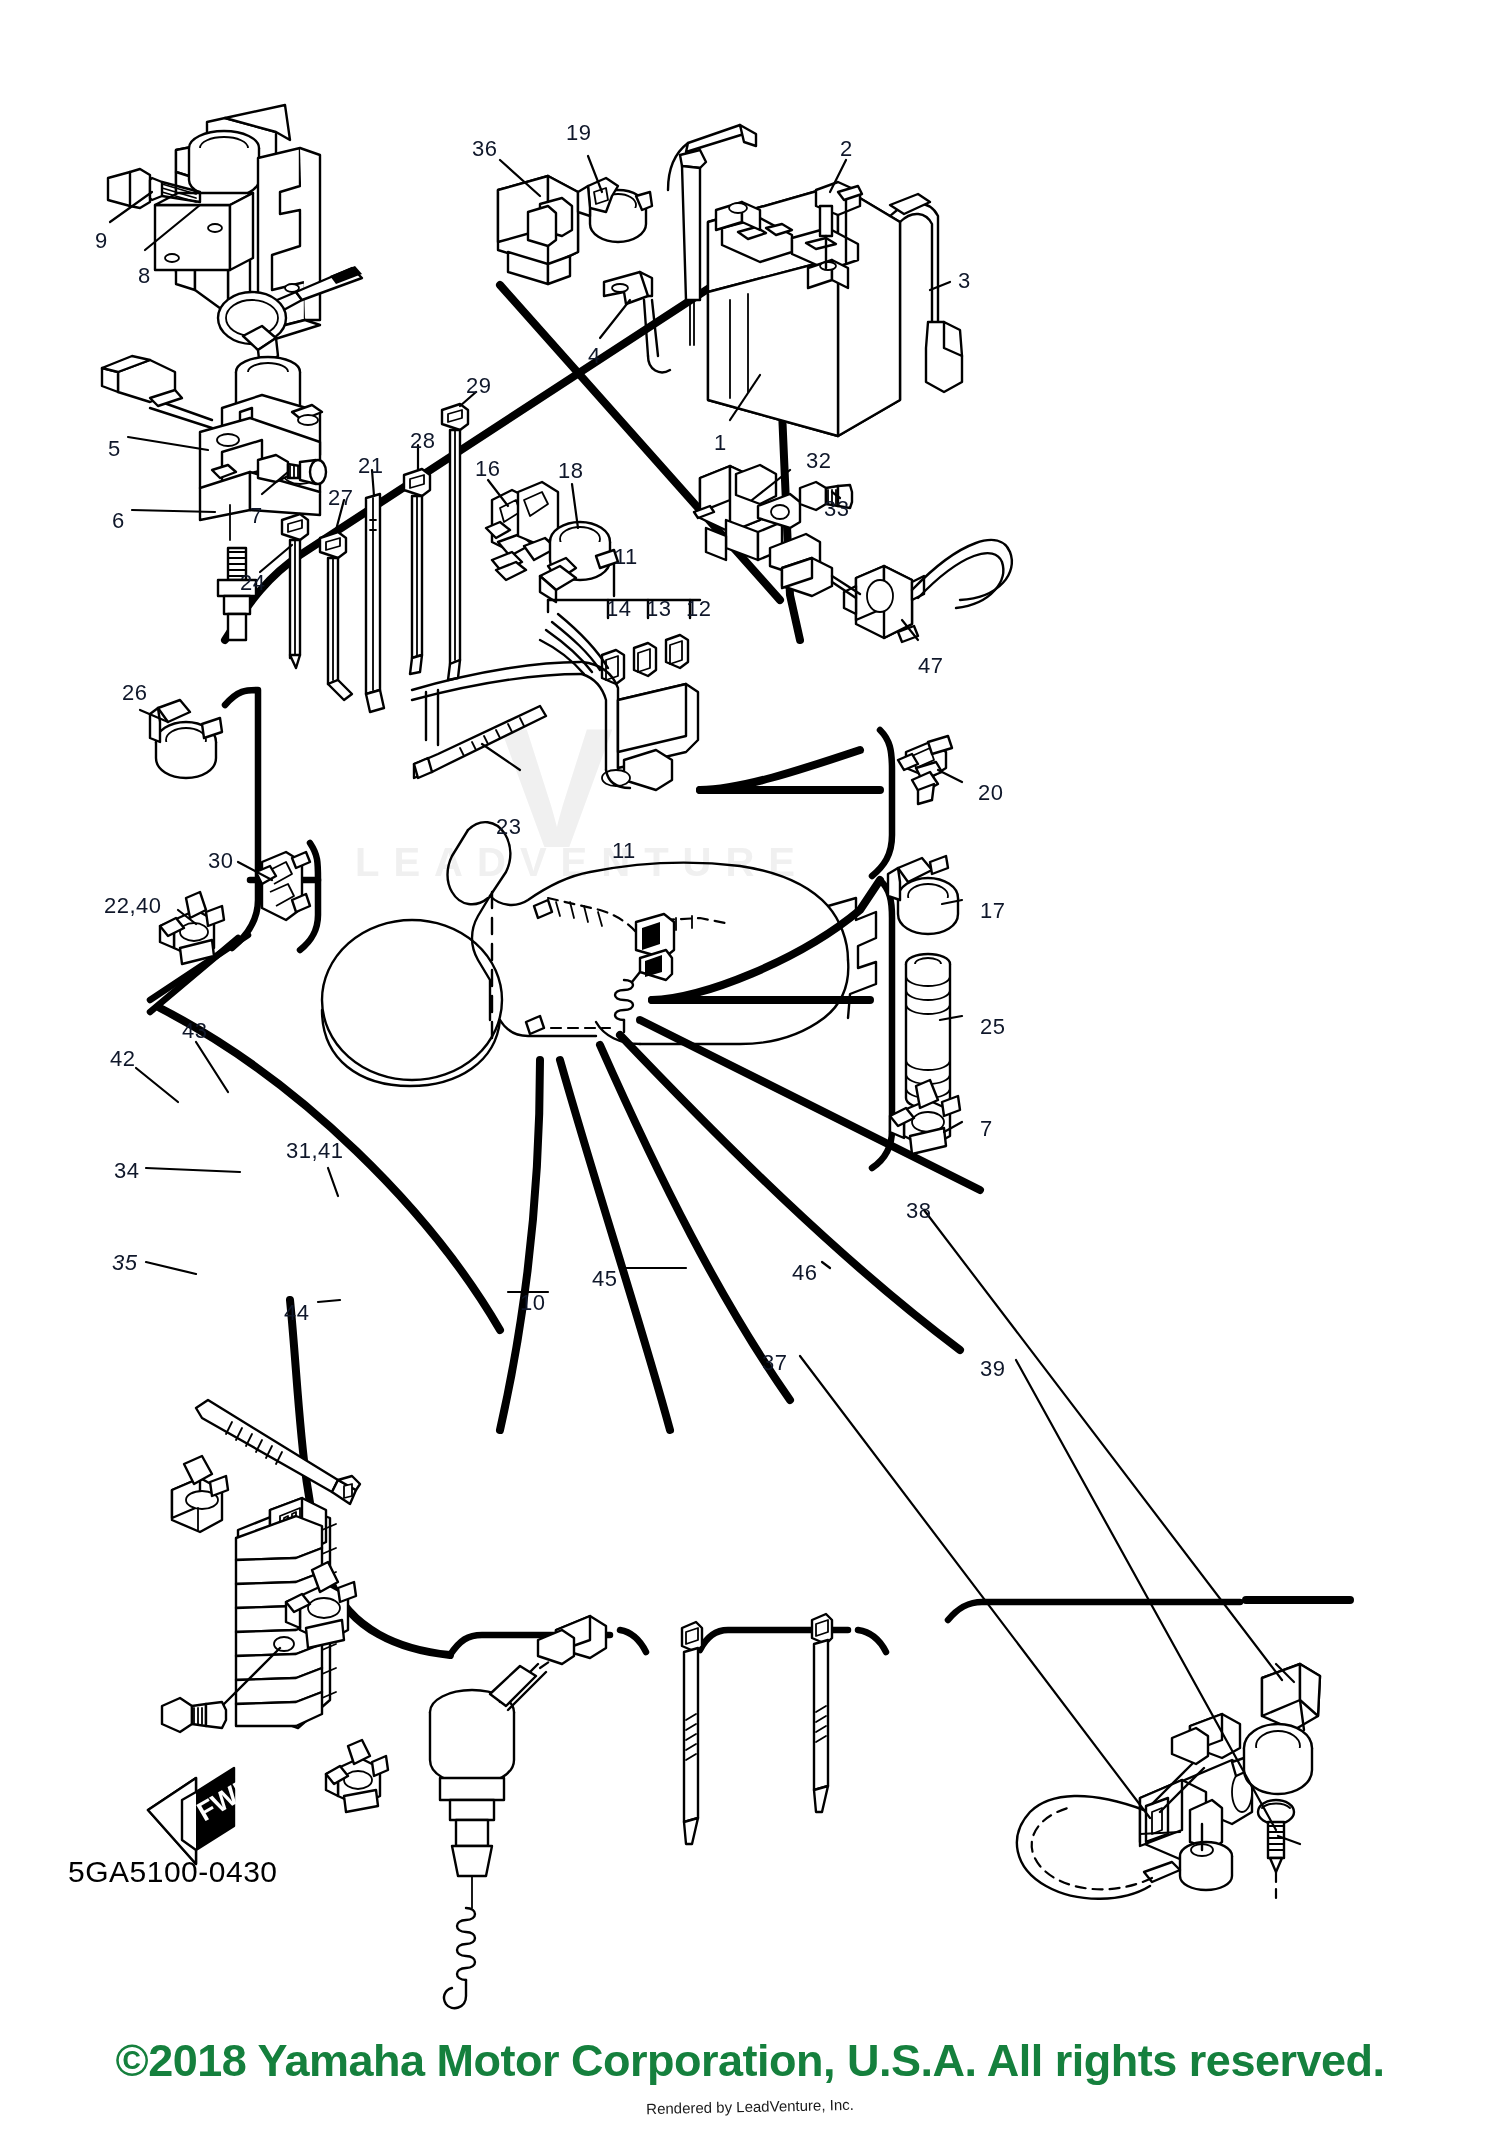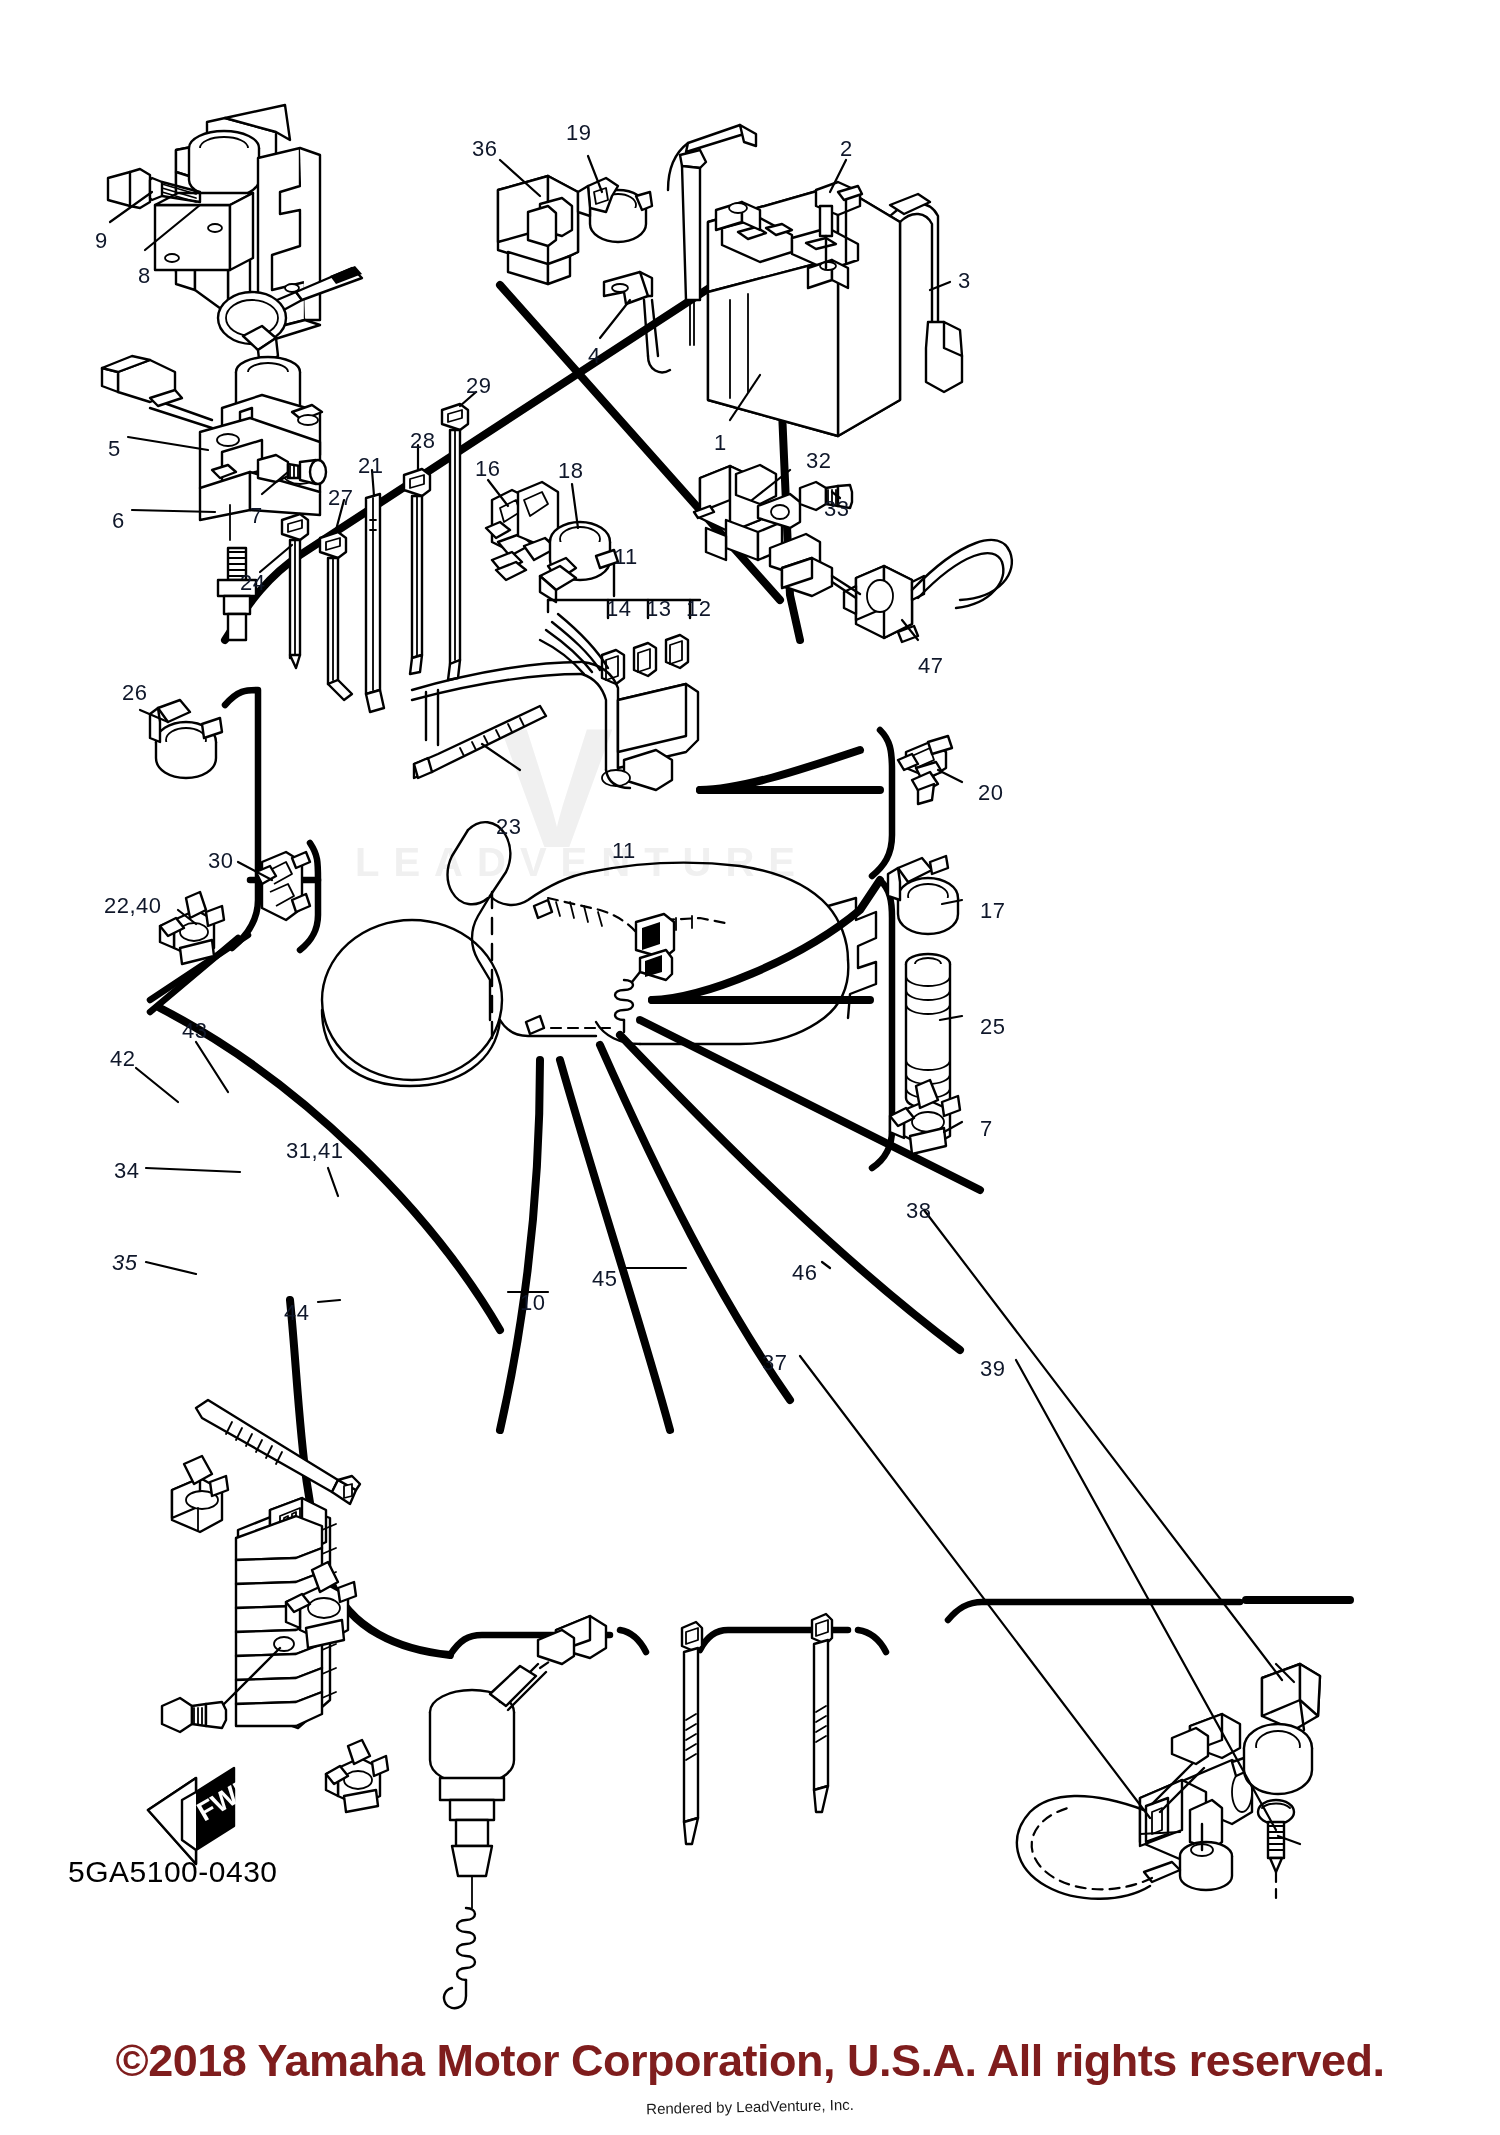--- a/index.html
+++ b/index.html
@@ -40,21 +40,21 @@
   }
   #footer-copyright {
     position: absolute;
     left: 0;
     top: 2035px;
     width: 1500px;
     text-align: center;
     font-family: "Liberation Sans", sans-serif;
     font-size: 45px;
     font-weight: bold;
-    color: #7f1d1d;
+    color: #15803d;
     letter-spacing: -0.5px;
   }
   #footer-rendered {
     position: absolute;
     left: 0;
     top: 2098px;
     width: 1500px;
     text-align: center;
     font-family: "Liberation Sans", sans-serif;
     font-size: 15px;

